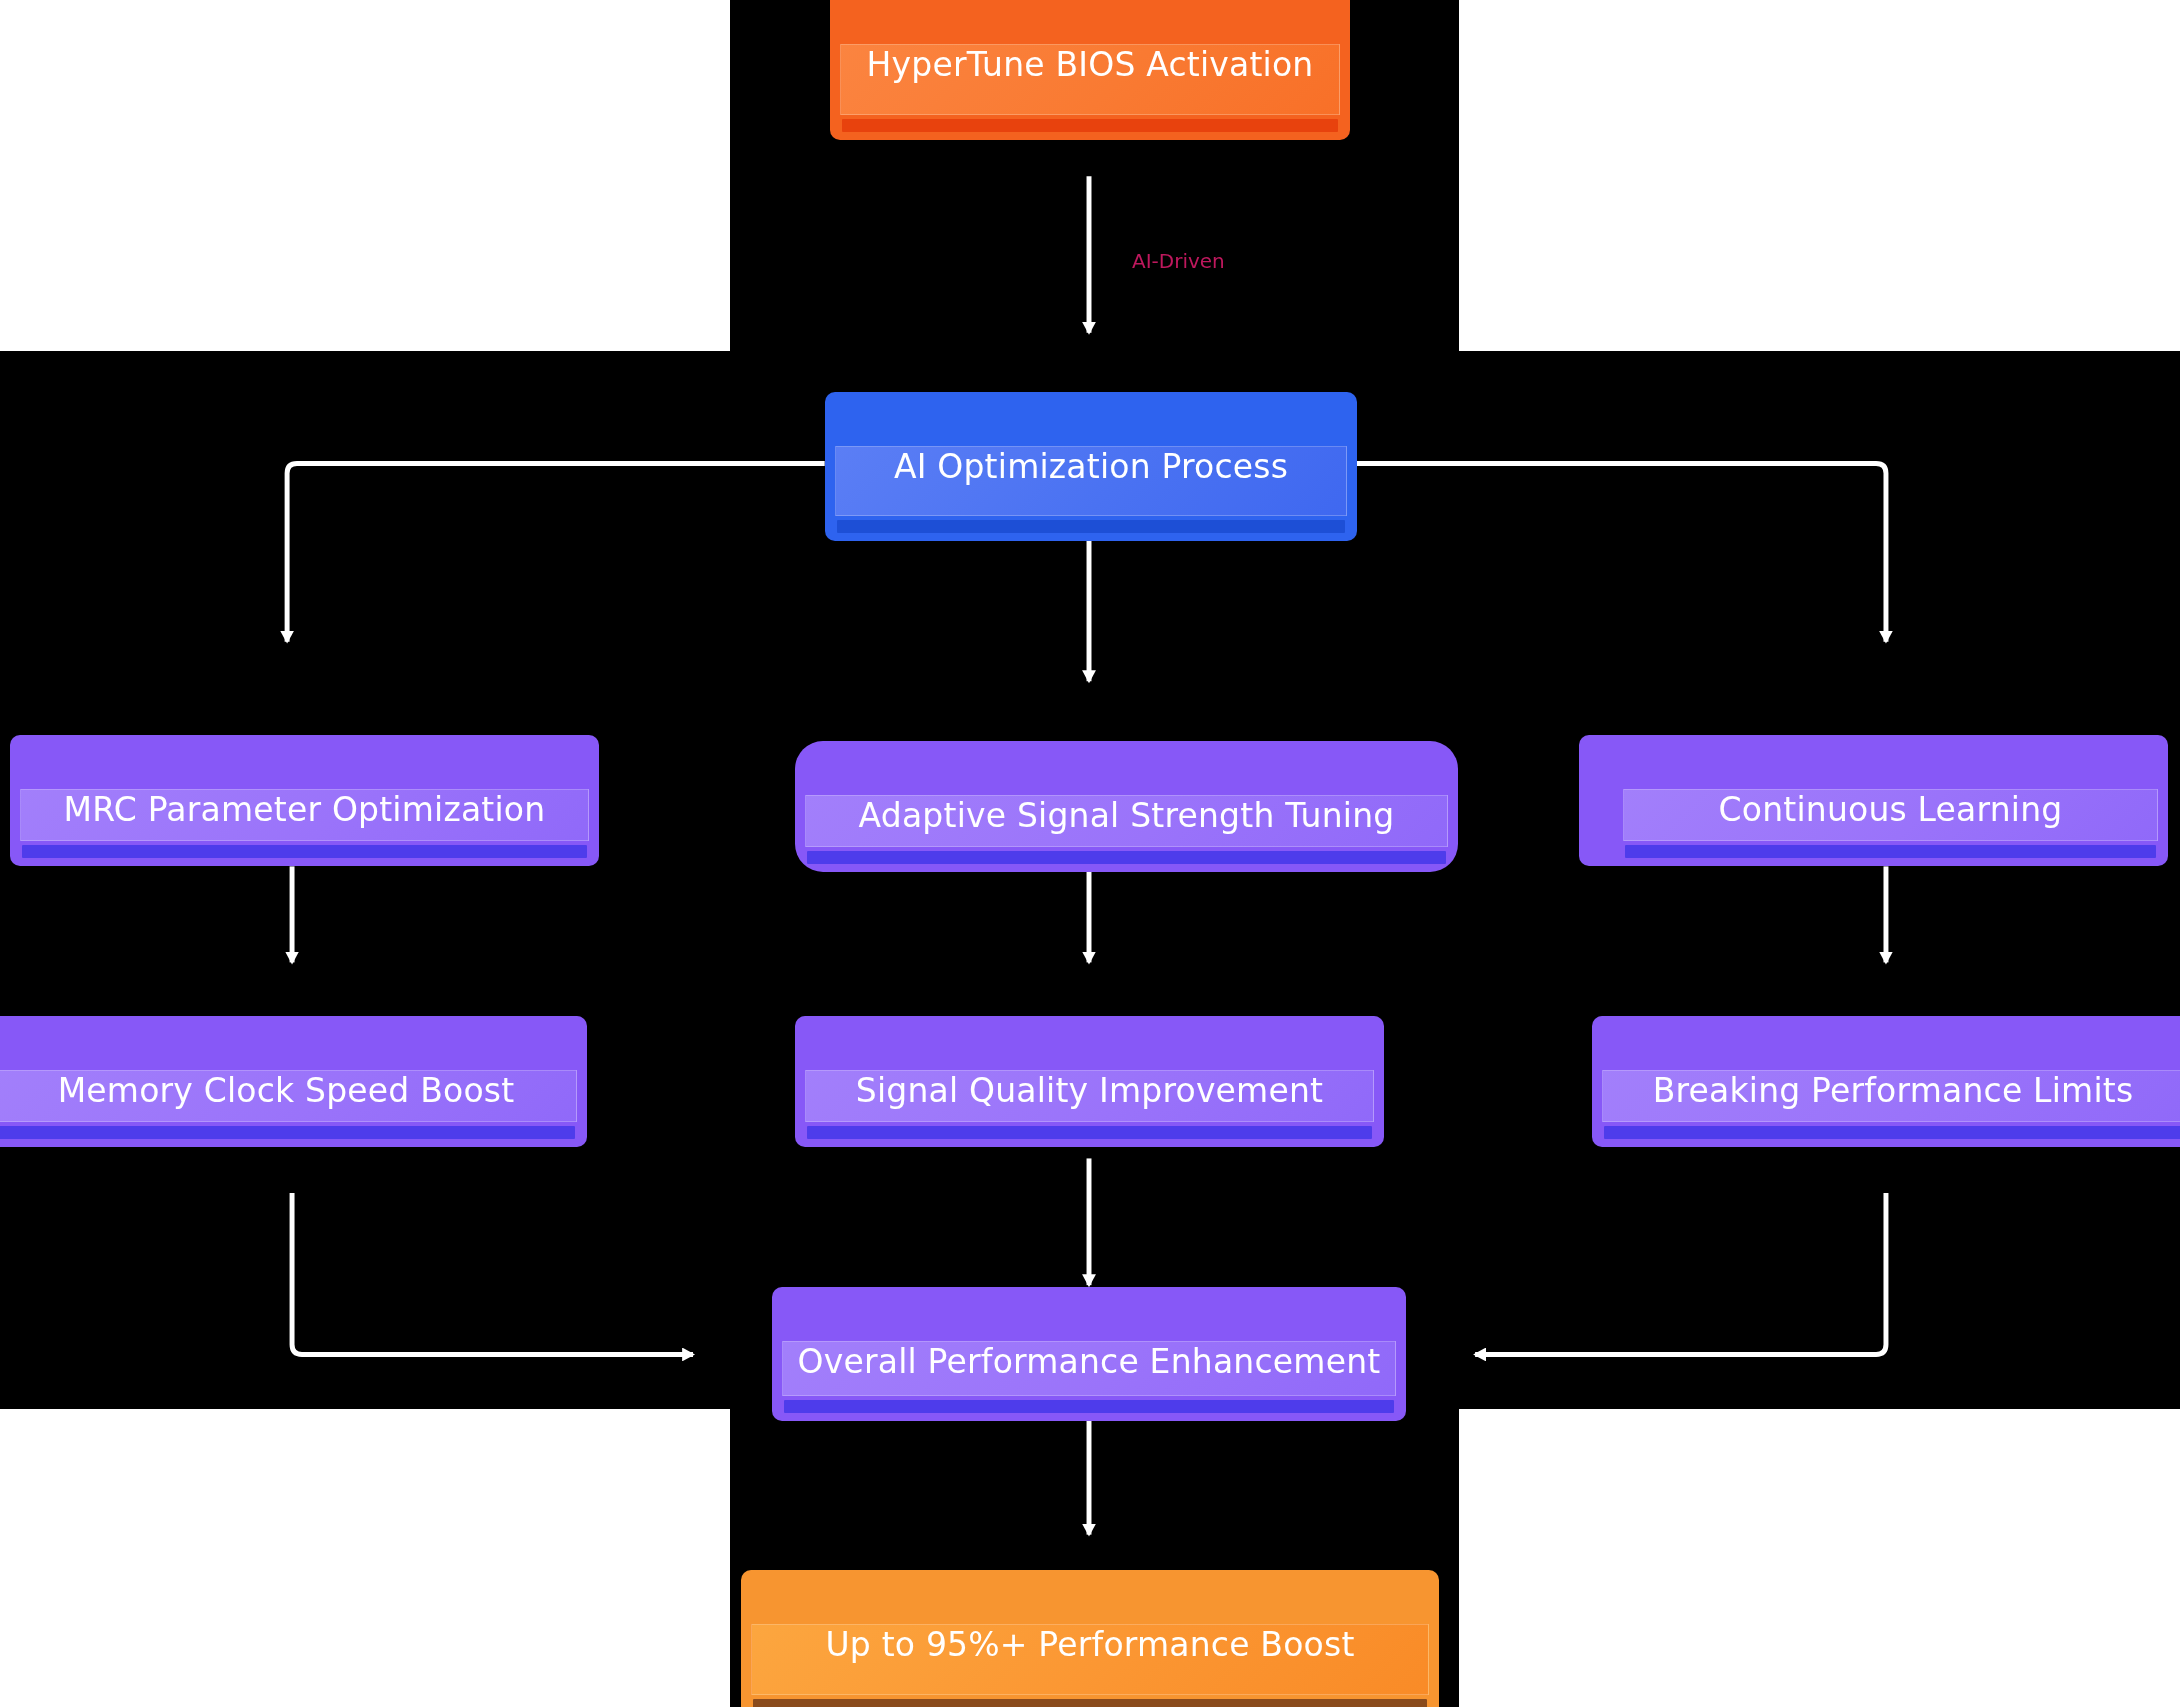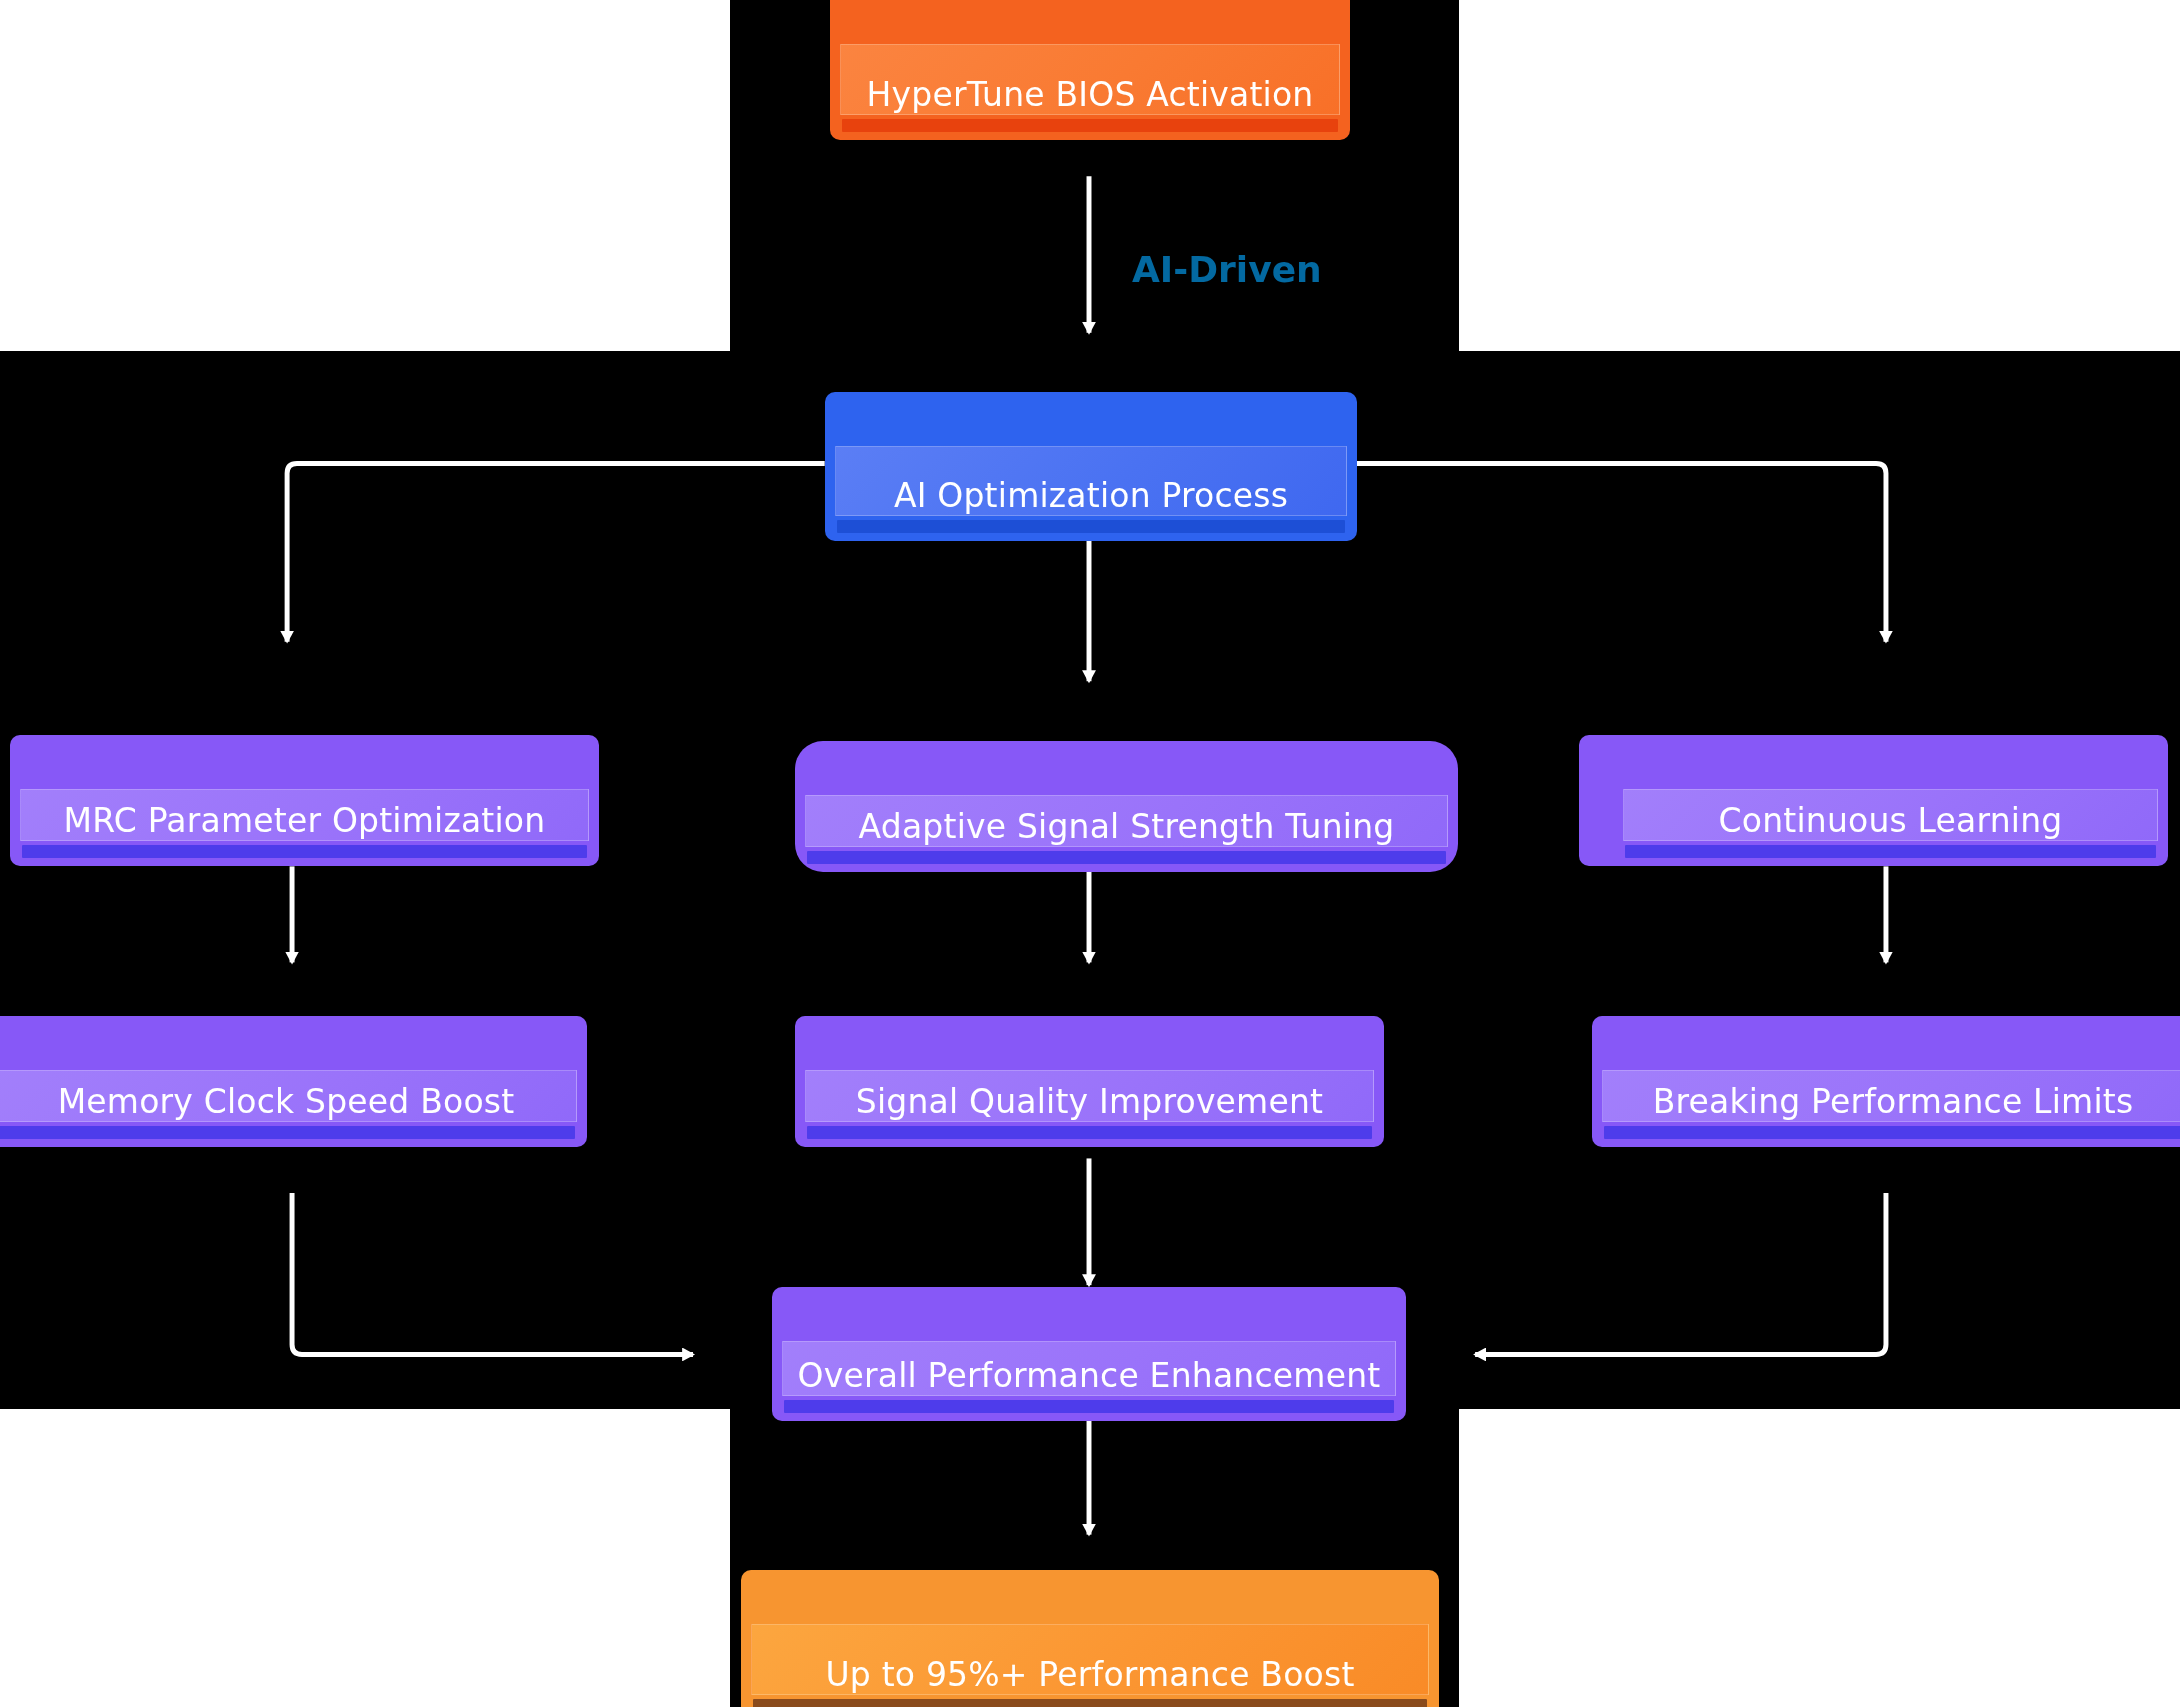--- a/index.html
+++ b/index.html
@@ -37,21 +37,21 @@
     position: absolute;
     box-sizing: border-box;
     border-radius: 10px;
     padding: 10px 10px 0 10px;
     display: flex;
     flex-direction: column;
   }
   .node .inner {
     flex: 1;
     display: flex;
-    align-items: flex-end;
+    align-items: flex-start;
     justify-content: center;
     border: 1px solid rgba(255,255,255,0.22);
     box-sizing: border-box;
     margin-top: 44px;
   }
   .node .label {
     color: #ffffff;
     font-size: 33px;
     font-weight: 400;
     letter-spacing: 0.2px;
@@ -87,23 +87,23 @@
   
   .node.purple { background: #8758f7; }
   .node.purple .inner {
     background: linear-gradient(135deg, #a27ffb 0%, #9a73fa 55%, #9069f9 100%);
   }
   .node.purple .underbar { background: #4e3ceb; }
 
   
   .edge-label {
     position: absolute;
-    color: #0369a1;
-    font-size: 36px;
-    font-weight: 700;
+    color: #be185d;
+    font-size: 20px;
+    font-weight: 400;
     white-space: nowrap;
   }
 </style>
 </head>
 <body>
 
 <div id="canvas">
 
   <div class="plate" id="plate-vertical"></div>
   <div class="plate" id="plate-horizontal"></div>

